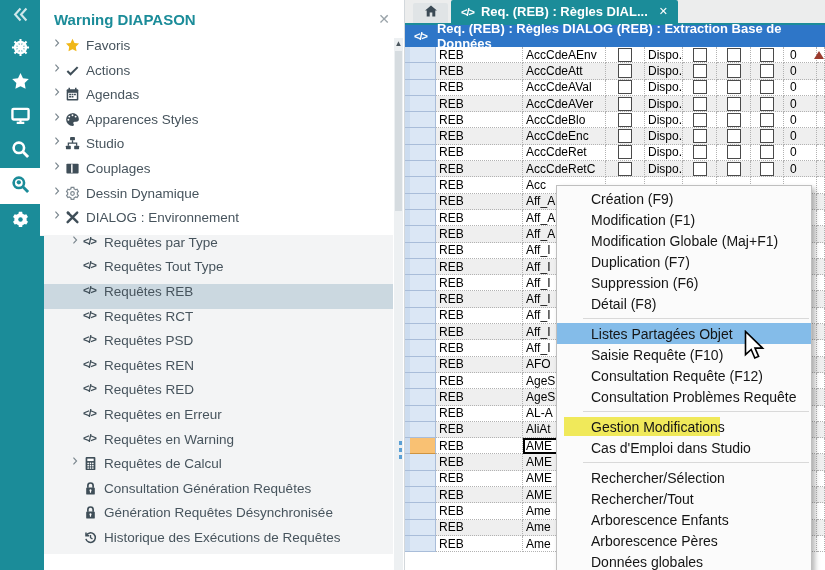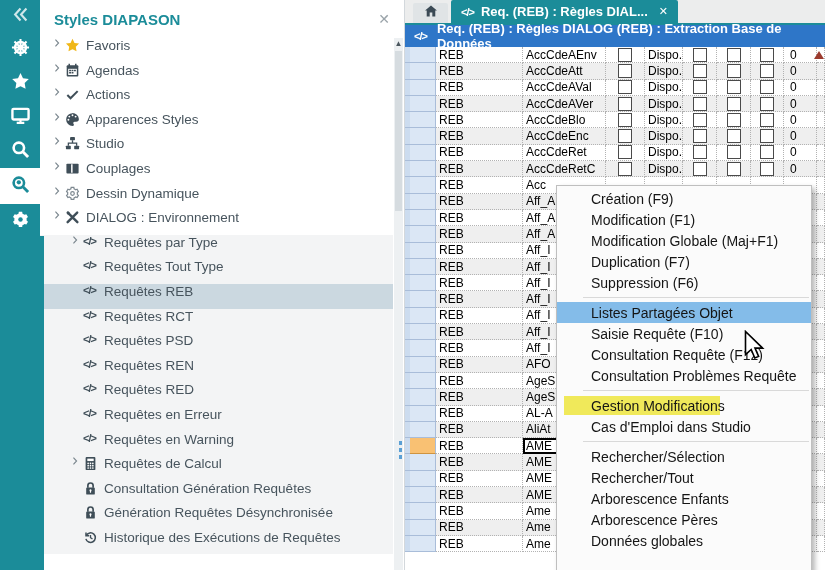--- a/index.html
+++ b/index.html
@@ -121,37 +121,50 @@
     <div class="ib-item">
       <span><svg viewBox="0 0 16 16">
           <path d="M6.6 1.5h2.8l.3 1.6a5 5 0 0 1 1.7 1l1.5-.6 1.4 2.4-1.2 1a5 5 0 0 1 0 2l1.2 1-1.4 2.4-1.5-.6a5 5 0 0 1-1.7 1l-.3 1.6H6.6l-.3-1.6a5 5 0 0 1-1.7-1l-1.5.6-1.4-2.4 1.2-1a5 5 0 0 1 0-2l-1.2-1 1.4-2.4 1.5.6a5 5 0 0 1 1.7-1z" fill="currentColor"></path>
           <circle cx="8" cy="8" r="1.9" fill="#1b8c99"></circle>
         </svg></span>
     </div>
   </div>
 
 <div class="sidebar">
   <div class="sb-header">
-    <span class="sb-title">Styles DIAPASON</span>
+    <span class="sb-title">Warning DIAPASON</span>
     <span class="sb-close">✕</span>
   </div>
   <div class="accent"></div>
   <div class="tree">
       <div class="tree-row lvl0">
         <span class="tr-exp">
           <svg viewBox="0 0 16 16">
             <path d="M5.5 2.5l5 5.5-5 5.5" fill="none" stroke="currentColor" stroke-width="1.8"></path>
           </svg>
         </span>
         <span class="tr-ico" style="color: rgb(240, 183, 24);">
           <svg viewBox="0 0 16 16">
             <path d="M8 .8l2.1 4.4 4.9.7-3.5 3.4.8 4.9L8 11.9l-4.3 2.3.8-4.9L1 5.9l4.9-.7z" fill="currentColor"></path>
           </svg>
         </span>
         <span>Favoris</span>
+      </div>
+      <div class="tree-row lvl0">
+        <span class="tr-exp">
+          <svg viewBox="0 0 16 16">
+            <path d="M5.5 2.5l5 5.5-5 5.5" fill="none" stroke="currentColor" stroke-width="1.8"></path>
+          </svg>
+        </span>
+        <span class="tr-ico">
+          <svg viewBox="0 0 16 16">
+            <path d="M2.5 8.6l3.4 3.4 7.6-7.6" fill="none" stroke="currentColor" stroke-width="2.2"></path>
+          </svg>
+        </span>
+        <span>Actions</span>
       </div>
       <div class="tree-row lvl0">
         <span class="tr-exp">
           <svg viewBox="0 0 16 16">
             <path d="M5.5 2.5l5 5.5-5 5.5" fill="none" stroke="currentColor" stroke-width="1.8"></path>
           </svg>
         </span>
         <span class="tr-ico">
           <svg viewBox="0 0 16 16">
             <path d="M4.5.8v2.6M11.5.8v2.6" stroke="currentColor" stroke-width="1.6" fill="none"></path>
@@ -160,33 +173,20 @@
             <g fill="currentColor">
               <rect x="4.4" y="7.2" width="2" height="1.6"></rect>
               <rect x="7" y="7.2" width="2" height="1.6"></rect>
               <rect x="9.6" y="7.2" width="2" height="1.6"></rect>
               <rect x="4.4" y="9.6" width="2" height="1.6"></rect>
               <rect x="7" y="9.6" width="2" height="1.6"></rect>
             </g>
           </svg>
         </span>
         <span>Agendas</span>
-      </div>
-      <div class="tree-row lvl0">
-        <span class="tr-exp">
-          <svg viewBox="0 0 16 16">
-            <path d="M5.5 2.5l5 5.5-5 5.5" fill="none" stroke="currentColor" stroke-width="1.8"></path>
-          </svg>
-        </span>
-        <span class="tr-ico">
-          <svg viewBox="0 0 16 16">
-            <path d="M2.5 8.6l3.4 3.4 7.6-7.6" fill="none" stroke="currentColor" stroke-width="2.2"></path>
-          </svg>
-        </span>
-        <span>Actions</span>
       </div>
       <div class="tree-row lvl0">
         <span class="tr-exp">
           <svg viewBox="0 0 16 16">
             <path d="M5.5 2.5l5 5.5-5 5.5" fill="none" stroke="currentColor" stroke-width="1.8"></path>
           </svg>
         </span>
         <span class="tr-ico">
           <svg viewBox="0 0 16 16">
             <path d="M8 1.2A6.8 6.8 0 1 0 8 14.8c1.6 0 1.9-1.1 1.2-2.1-.9-1.2-.2-2.4 1.2-2.4h1.5a2.9 2.9 0 0 0 2.9-2.9A6.8 6.8 0 0 0 8 1.2z" fill="currentColor"></path>
@@ -895,20 +895,23 @@
     </div>
     <div class="mi">
       <span class="lbl">Modification Globale (Maj+F1)</span>
     </div>
     <div class="mi">
       <span class="lbl">Duplication (F7)</span>
     </div>
     <div class="mi">
       <span class="lbl">Suppression (F6)</span>
     </div>
+    <div class="mi">
+      <span class="lbl">Détail (F8)</span>
+    </div>
     <div class="msep"></div>
     <div class="mi hl-blue">
       <span class="lbl">Listes Partagées Objet</span>
     </div>
     <div class="mi">
       <span class="lbl">Saisie Requête (F10)</span>
     </div>
     <div class="mi">
       <span class="lbl">Consultation Requête (F12)</span>
     </div>

